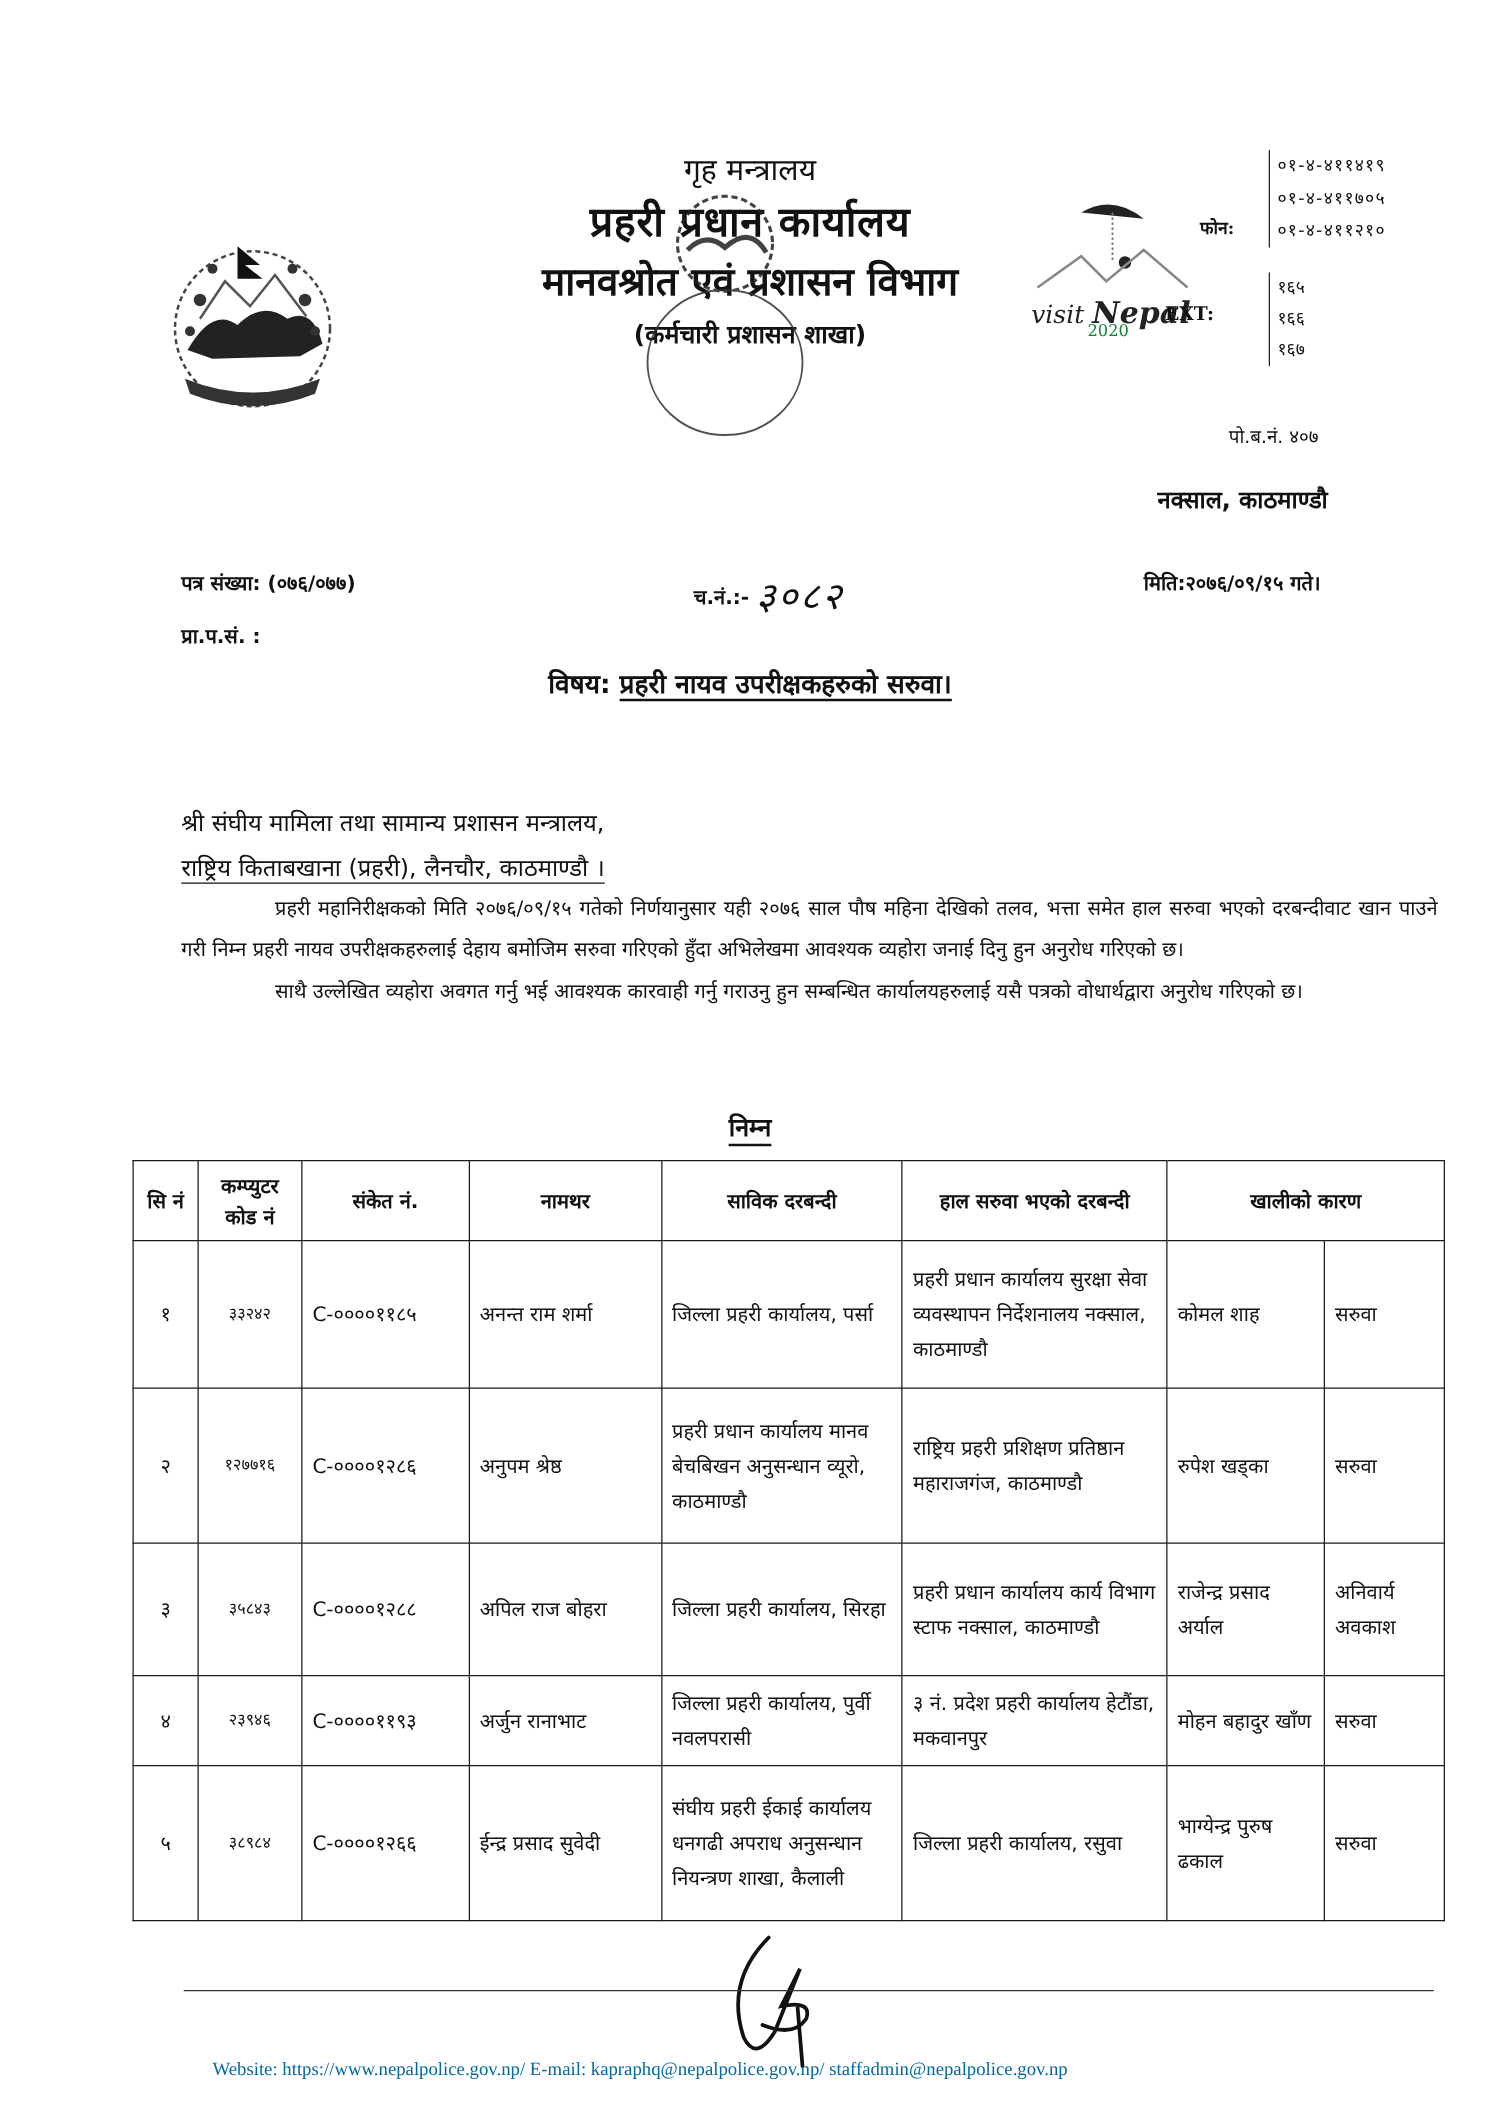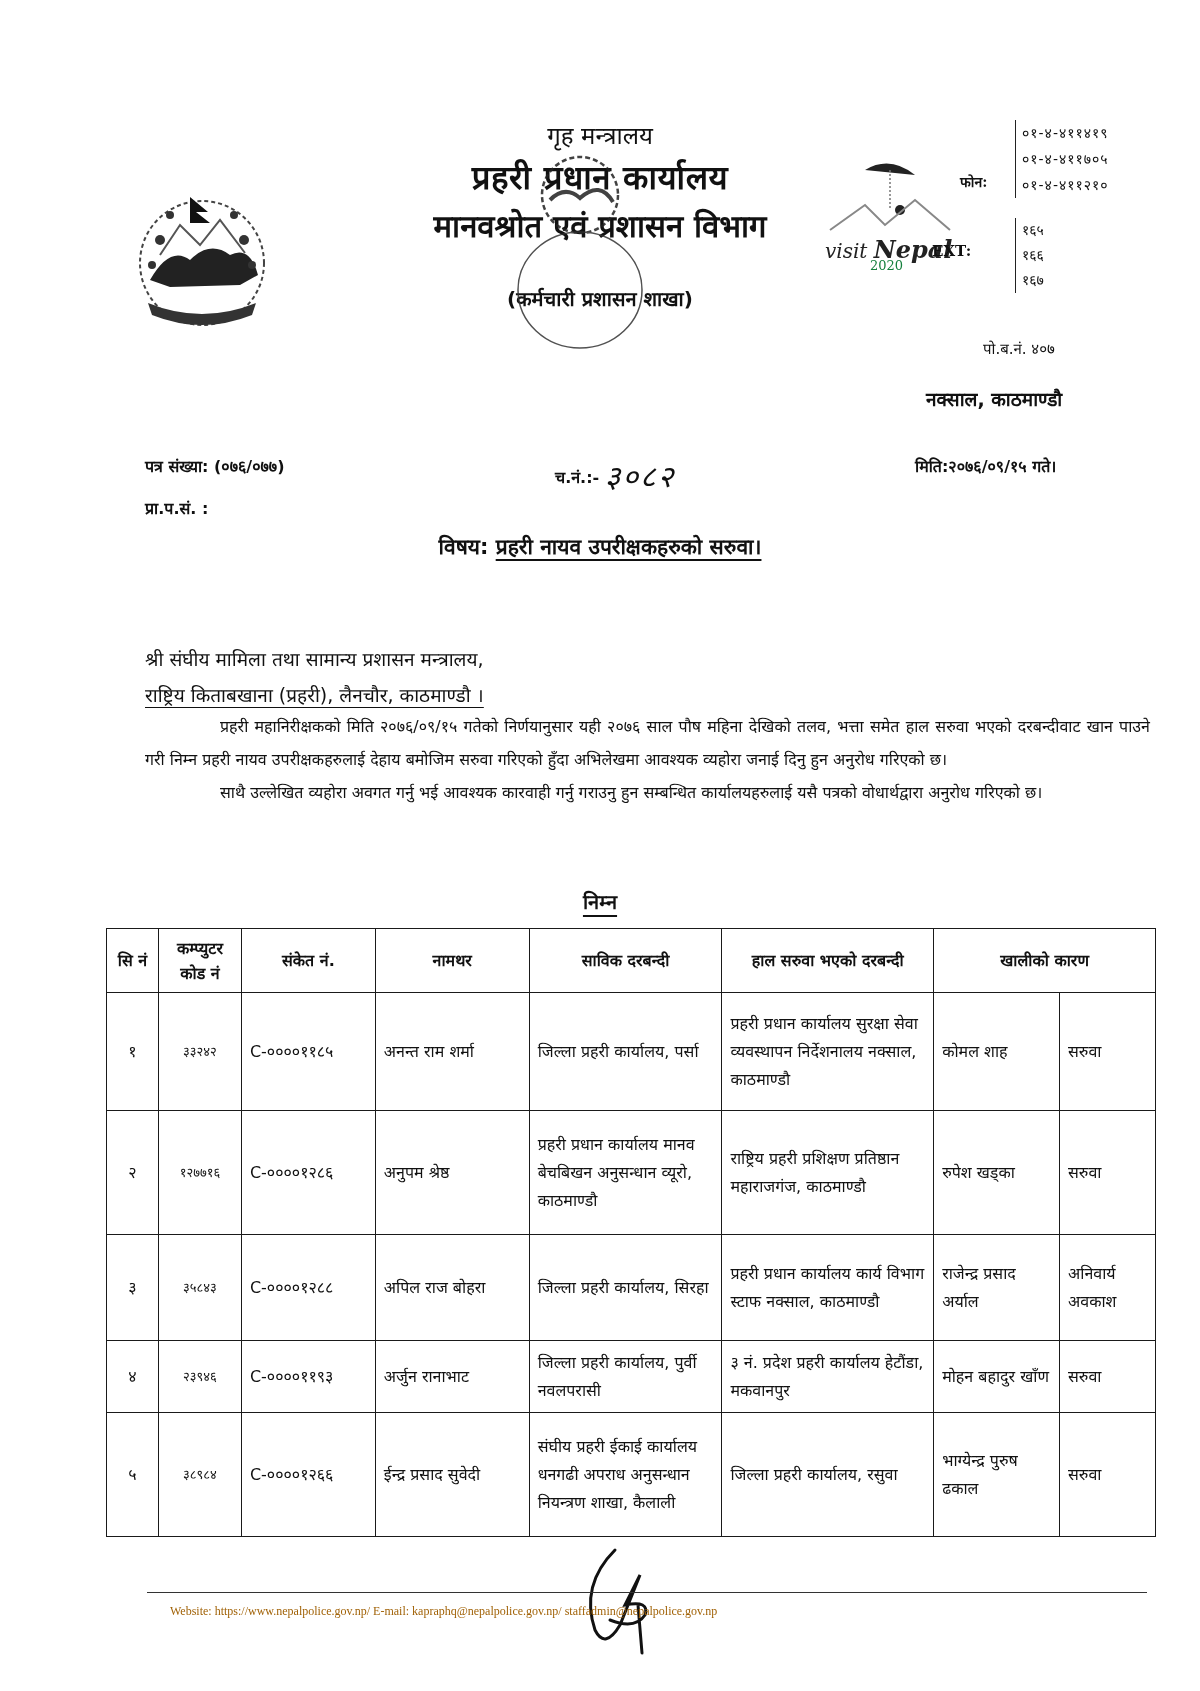--- a/index.html
+++ b/index.html
@@ -16,21 +16,21 @@
     .emblem {
       left: 130px; top: 185px; width: 145px; height: 150px;
     }
     .header-center {
       left: 300px; top: 118px; width: 600px; text-align: center;
     }
     .hdr-gov { font-size: 19px; font-weight: bold; line-height: 26px; }
     .hdr-ministry { font-size: 24px; font-weight: normal; line-height: 36px; }
     .hdr-office { font-size: 33px; font-weight: bold; line-height: 48px; letter-spacing: 0.5px; }
     .hdr-dept { font-size: 31px; font-weight: bold; line-height: 48px; }
-    .hdr-branch { font-size: 20px; font-weight: bold; line-height: 34px; margin-top: 32px; }
+    .hdr-branch { font-size: 20px; font-weight: bold; line-height: 34px; }
 
     .stamp {
       left: 505px; top: 140px; width: 150px; height: 215px;
       opacity: 0.85;
     }
 
     .visit-logo { left: 825px; top: 155px; width: 130px; height: 120px; }
     .visit-text {
       position: absolute; left: 0; top: 80px;
       font-family: "DejaVu Serif", serif; font-style: italic;
@@ -118,22 +118,22 @@
     .transfer-table tr.r4 td { height: 72px; }
     .transfer-table tr.r5 td { height: 124px; }
 
     .signature { left: 560px; top: 1545px; width: 120px; height: 110px; }
 
     .footer-rule {
       left: 147px; top: 1592px; width: 1000px; height: 0;
       border-top: 1.5px solid #333;
     }
     .footer-text {
-      left: 170px; top: 1604px; font-family: "Liberation Serif", serif;
-      font-size: 12px; color: #a16207;
+      left: 170px; top: 1648px; font-family: "Liberation Serif", serif;
+      font-size: 15px; color: #0369a1;
     }
   </style>
 </head>
 <body>
 
 <svg class="abs emblem" viewBox="0 0 145 150">
   <circle cx="72" cy="78" r="62" fill="none" stroke="#444" stroke-width="2" stroke-dasharray="4 3"></circle>
   <polygon points="60,12 60,38 80,38 66,27 78,27" fill="#111"></polygon>
   <path d="M20,95 Q40,60 60,75 Q80,55 100,70 Q120,60 128,90 L110,100 L40,102 Z" fill="#222"></path>
   <path d="M30,70 L50,40 L70,60 L90,35 L115,68" fill="none" stroke="#555" stroke-width="2"></path>

